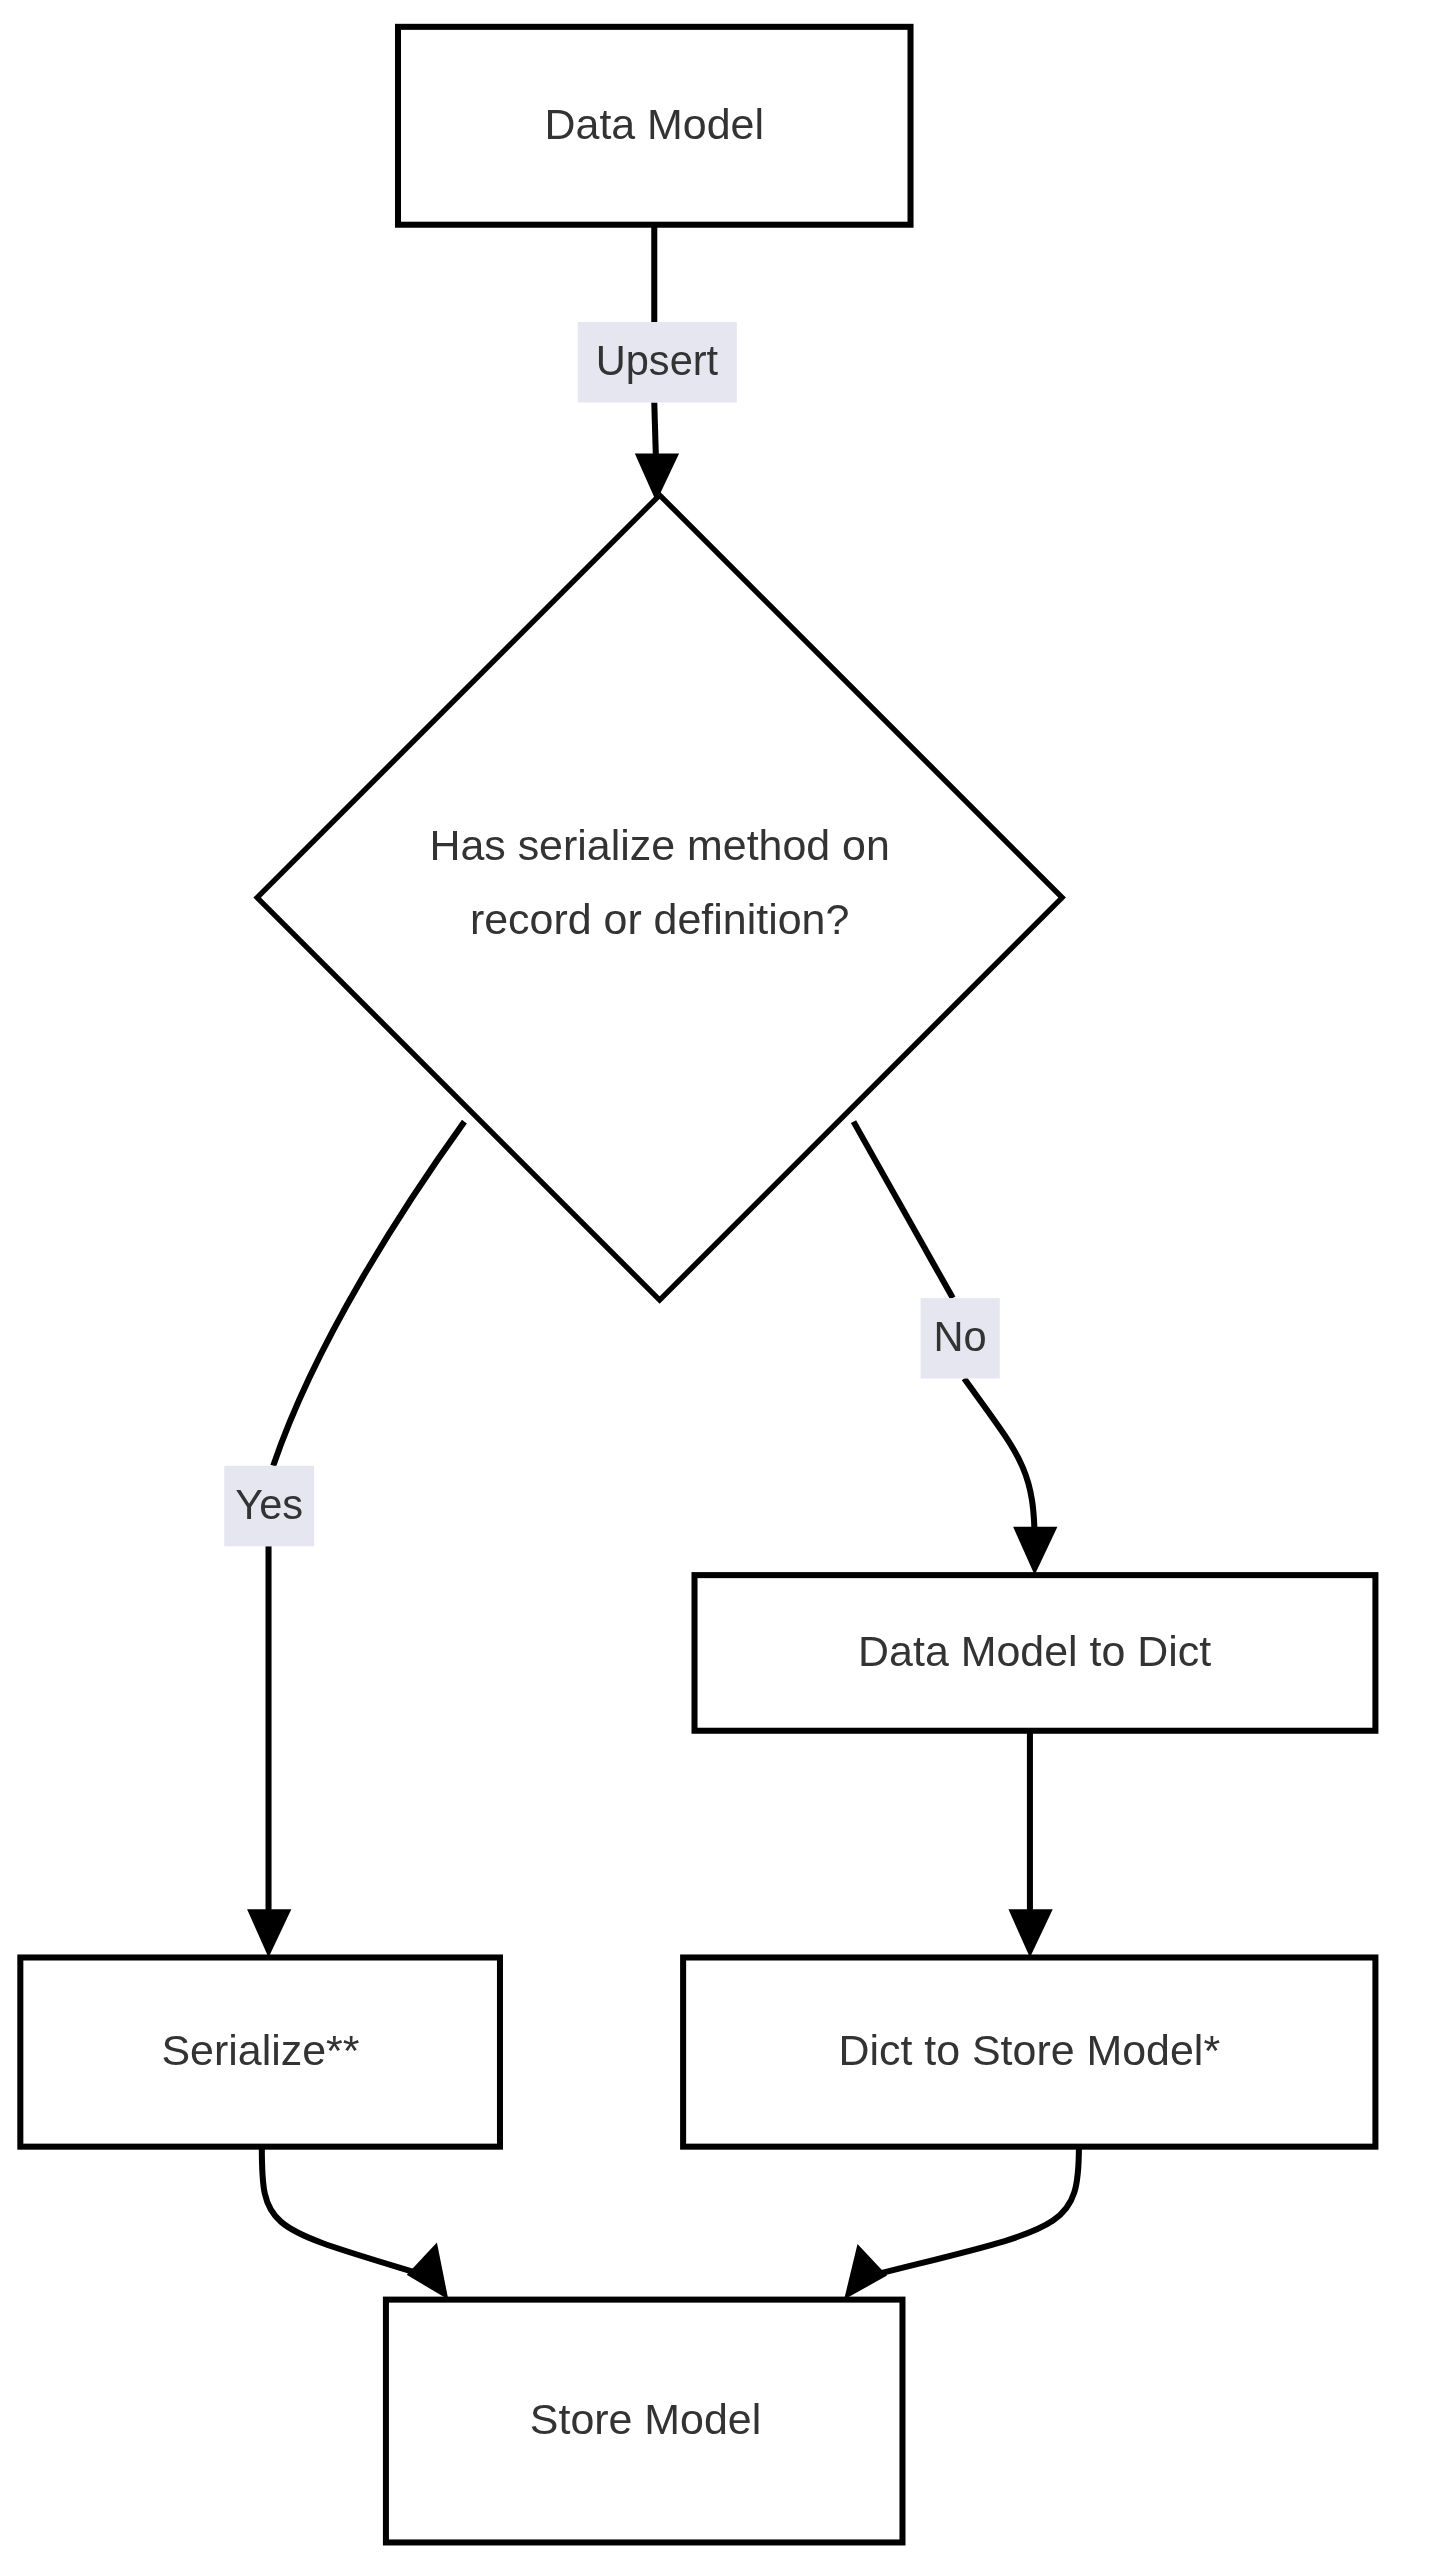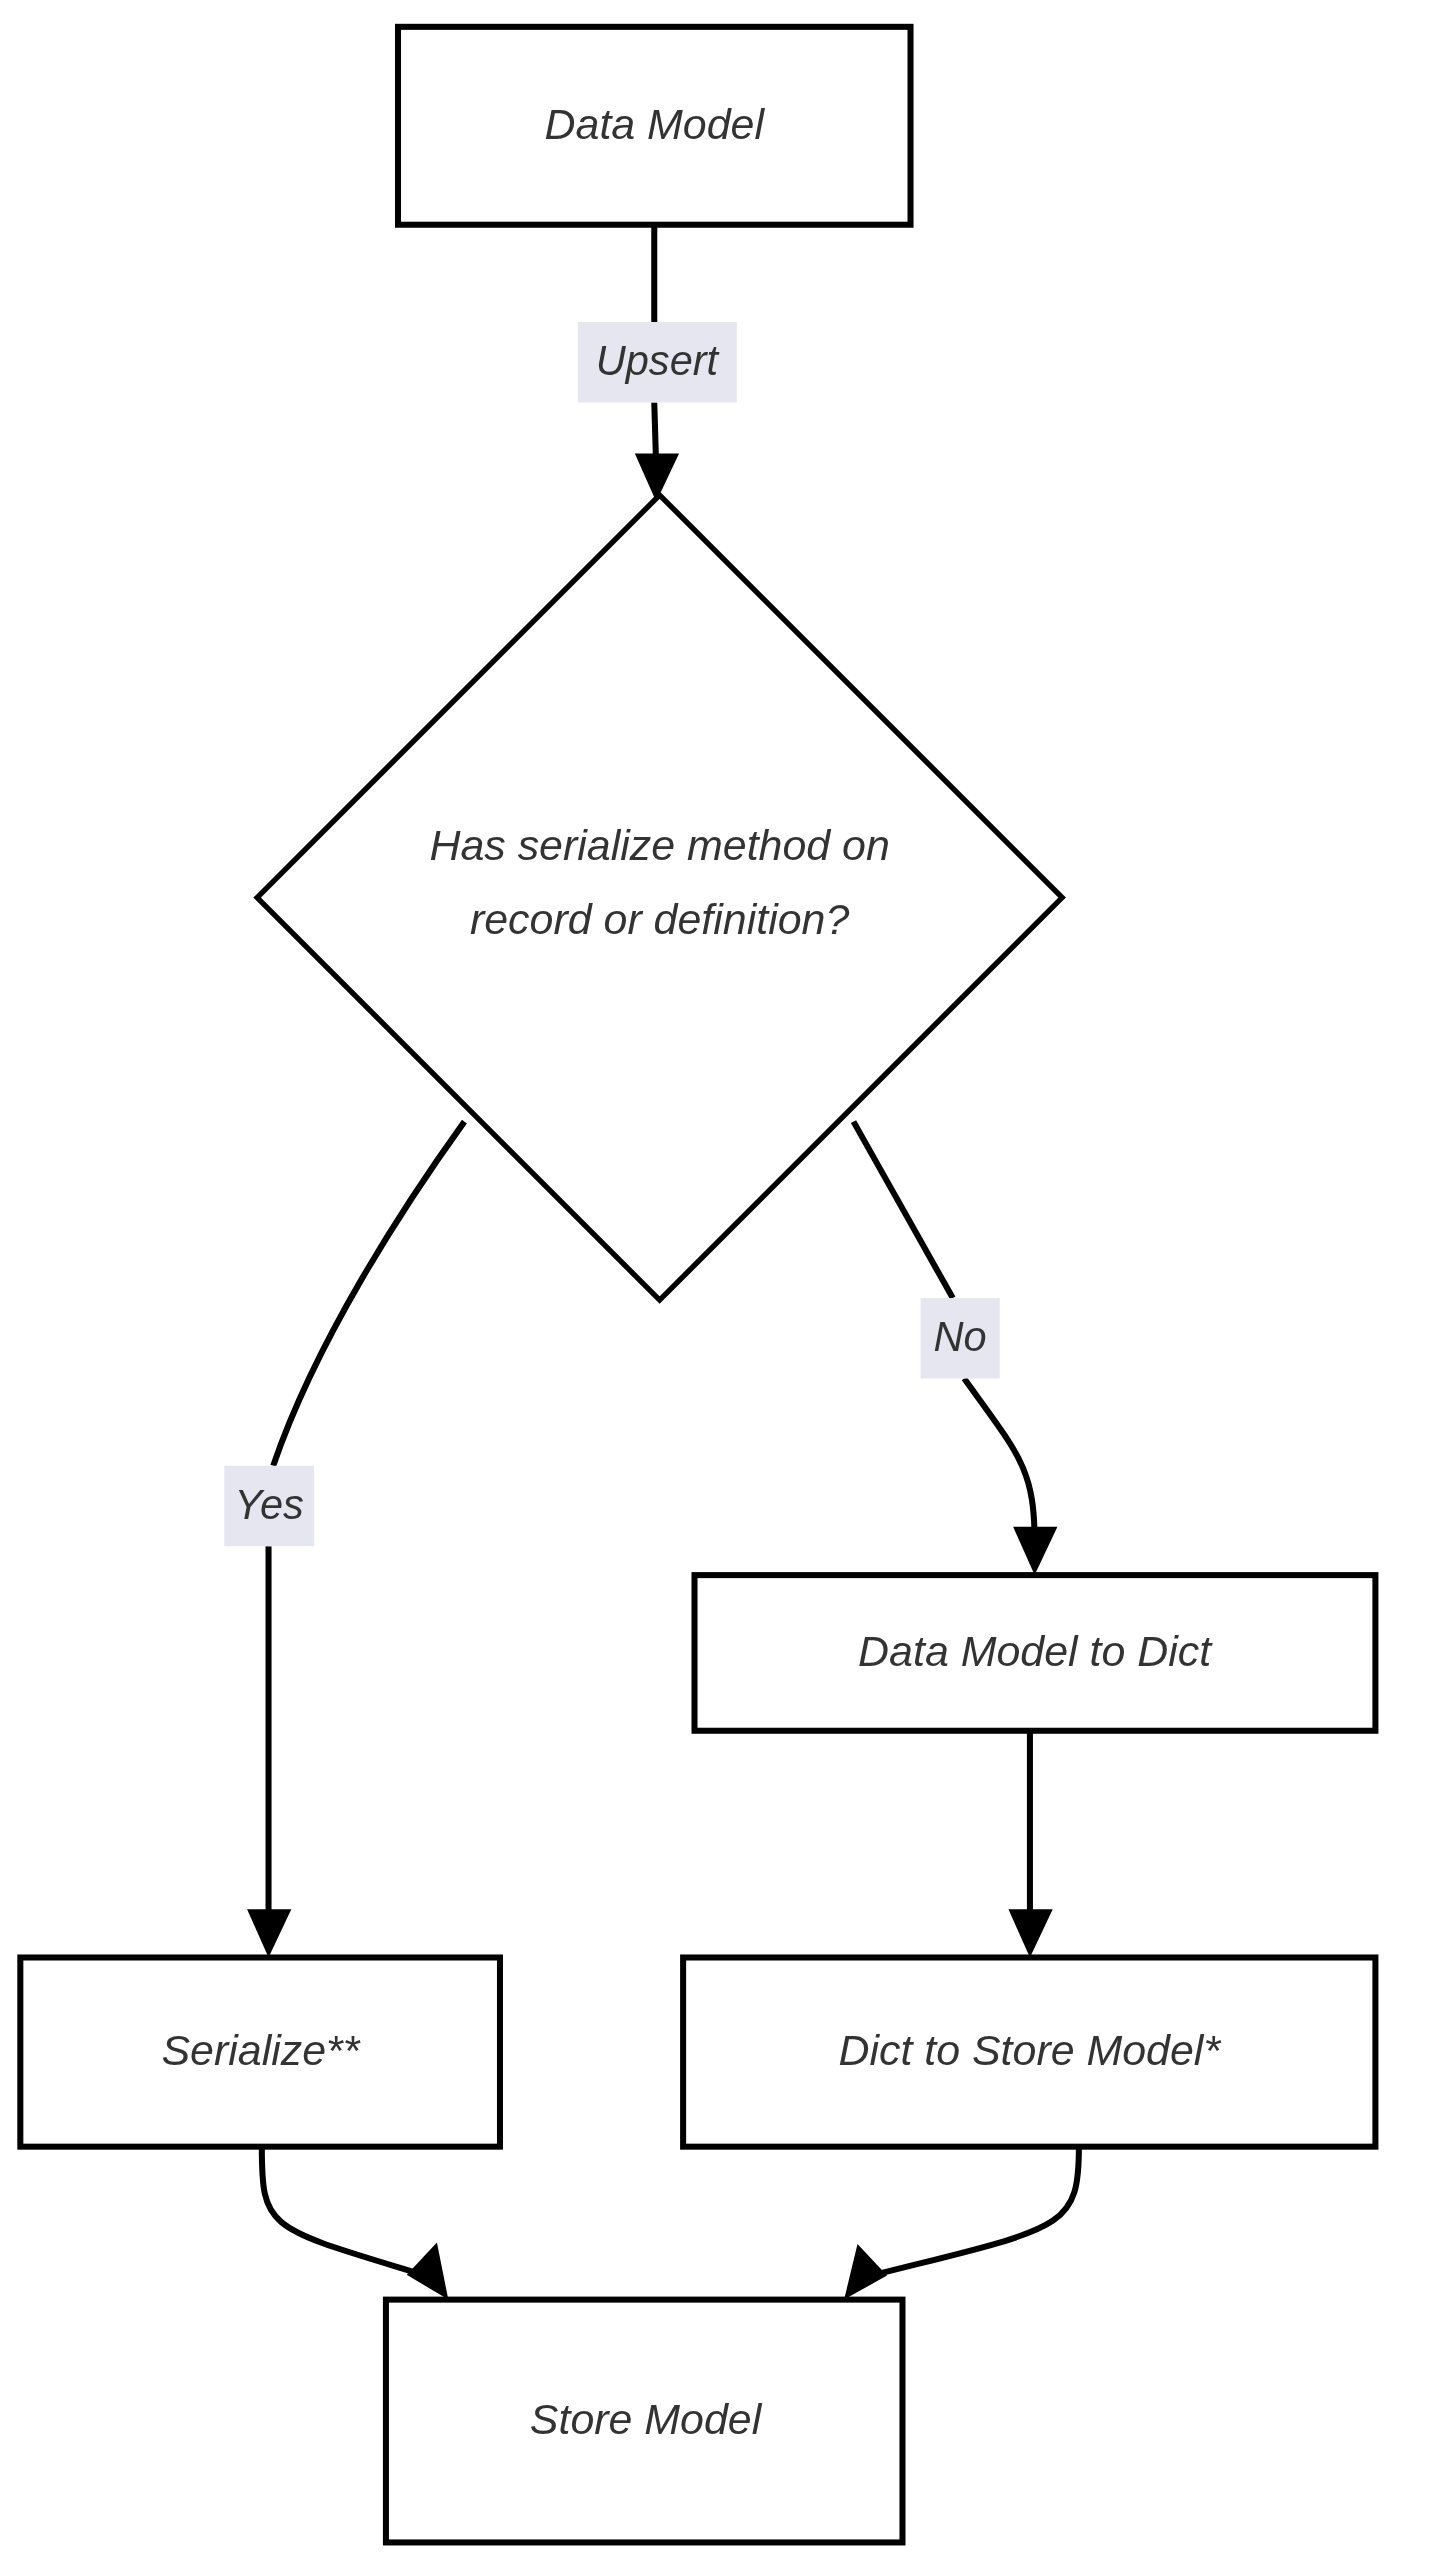--- a/index.html
+++ b/index.html
@@ -12,21 +12,20 @@
     width: 1438px;
     height: 2576px;
     overflow: hidden;
     font-family: "Liberation Sans", sans-serif;
   }
   #flowchart-root {
     position: relative;
     width: 1438px;
     height: 2576px;
     background: #ffffff;
-    font-style: italic;
   }
   svg#flow-svg {
     display: block;
     width: 1438px;
     height: 2576px;
   }
   .node-shape {
     fill: #ffffff;
     stroke: #000000;
     stroke-width: 9;

